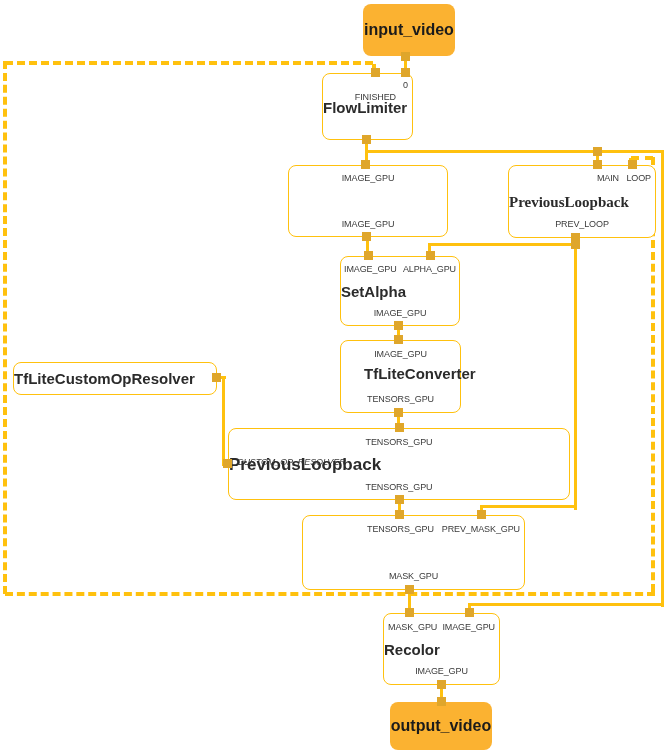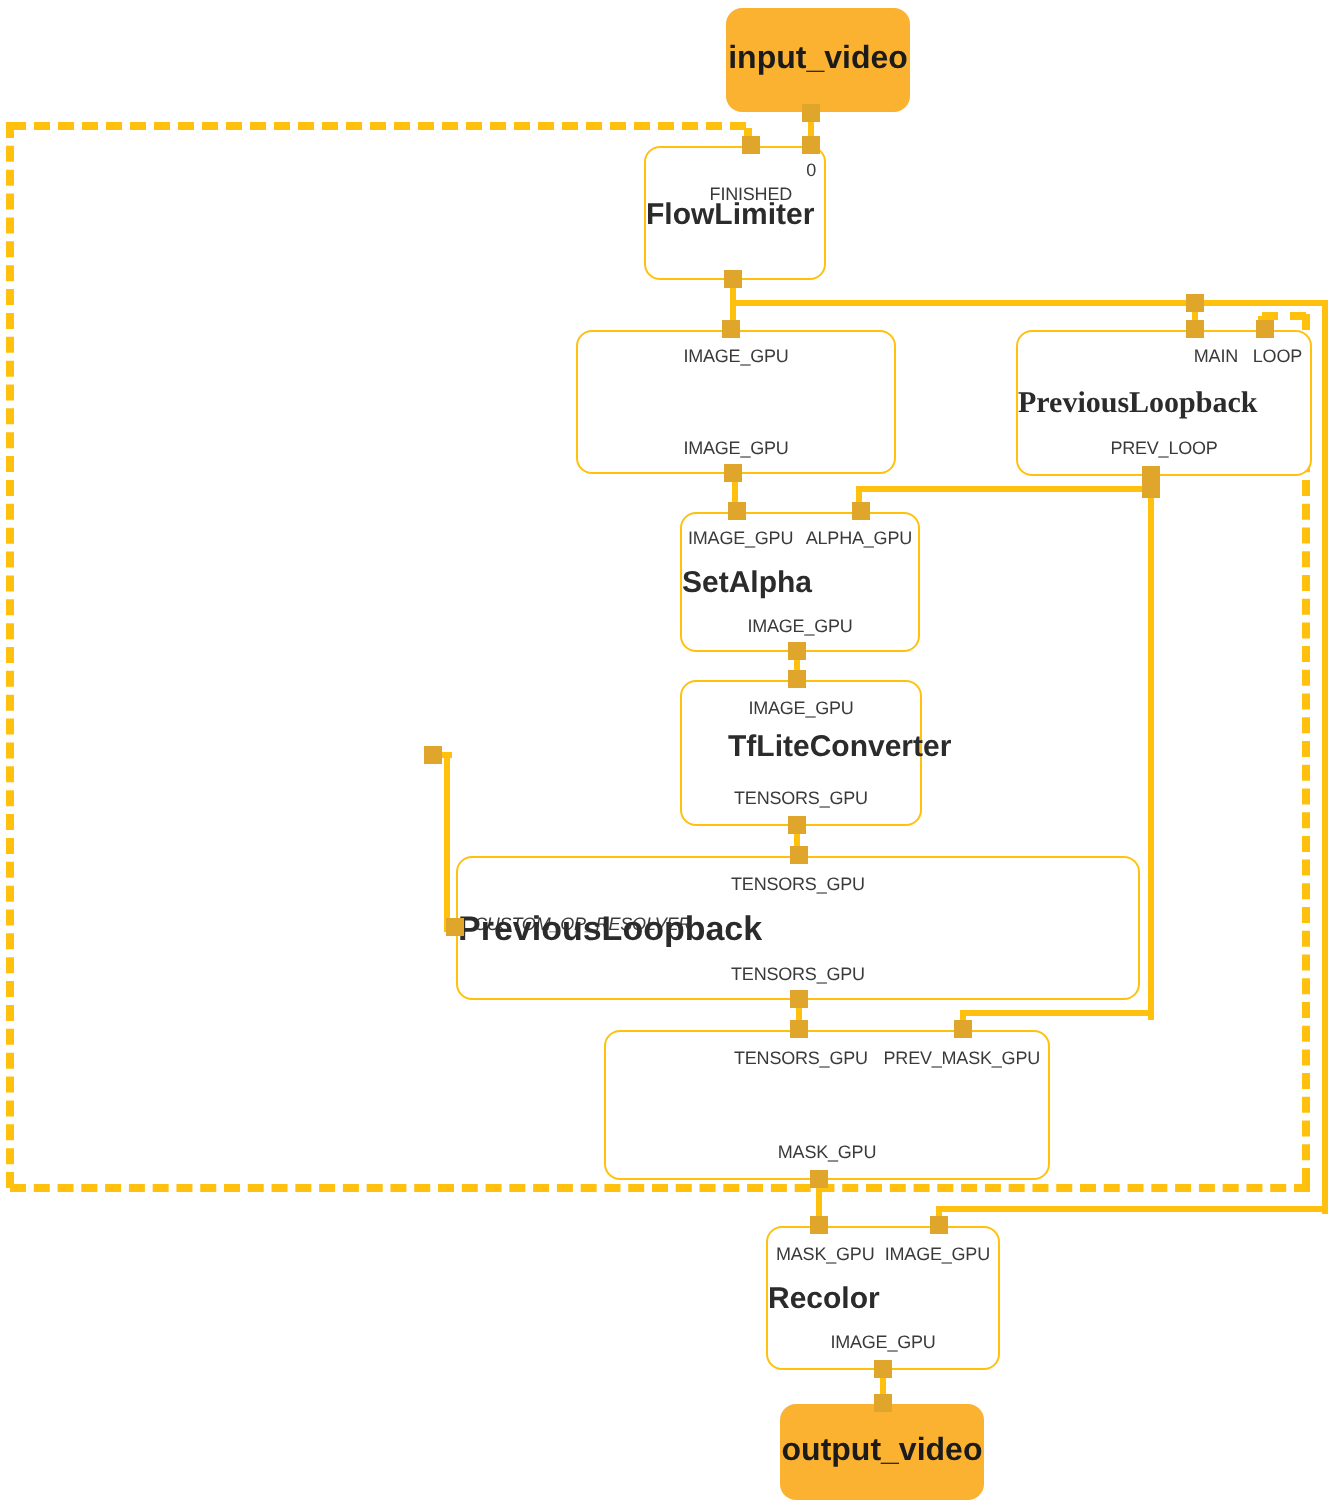--- a/index.html
+++ b/index.html
@@ -99,20 +99,23 @@
     <span class="title" style="top:26px;">SetAlpha</span>
     <span class="plabel center" style="bottom:7px;">IMAGE_GPU</span>
   </div>
 
   <div class="node" style="left:340px;top:340px;width:121px;height:73px;">
     <span class="plabel center" style="top:8px;">IMAGE_GPU</span>
     <span class="title" style="top:24px;margin-left:23px;">TfLiteConverter</span>
     <span class="plabel center" style="bottom:8px;">TENSORS_GPU</span>
   </div>
 
+  <div class="node" style="left:13px;top:362px;width:204px;height:33px;">
+    <span class="title" style="top:7px;">TfLiteCustomOpResolver</span>
+  </div>
 
   <div class="node" style="left:228px;top:428px;width:342px;height:72px;">
     <span class="plabel center" style="top:8px;">TENSORS_GPU</span>
     <span class="plabel" style="top:28px;left:8px;font-style:italic;">CUSTOM_OP_RESOLVER</span>
     <span class="title" style="top:26px;font-size:17px;">PreviousLoopback</span>
     <span class="plabel center" style="bottom:7px;">TENSORS_GPU</span>
   </div>
 
   <div class="node" style="left:302px;top:515px;width:223px;height:75px;">
     <span class="plabel" style="top:8px;left:64px;">TENSORS_GPU</span>

